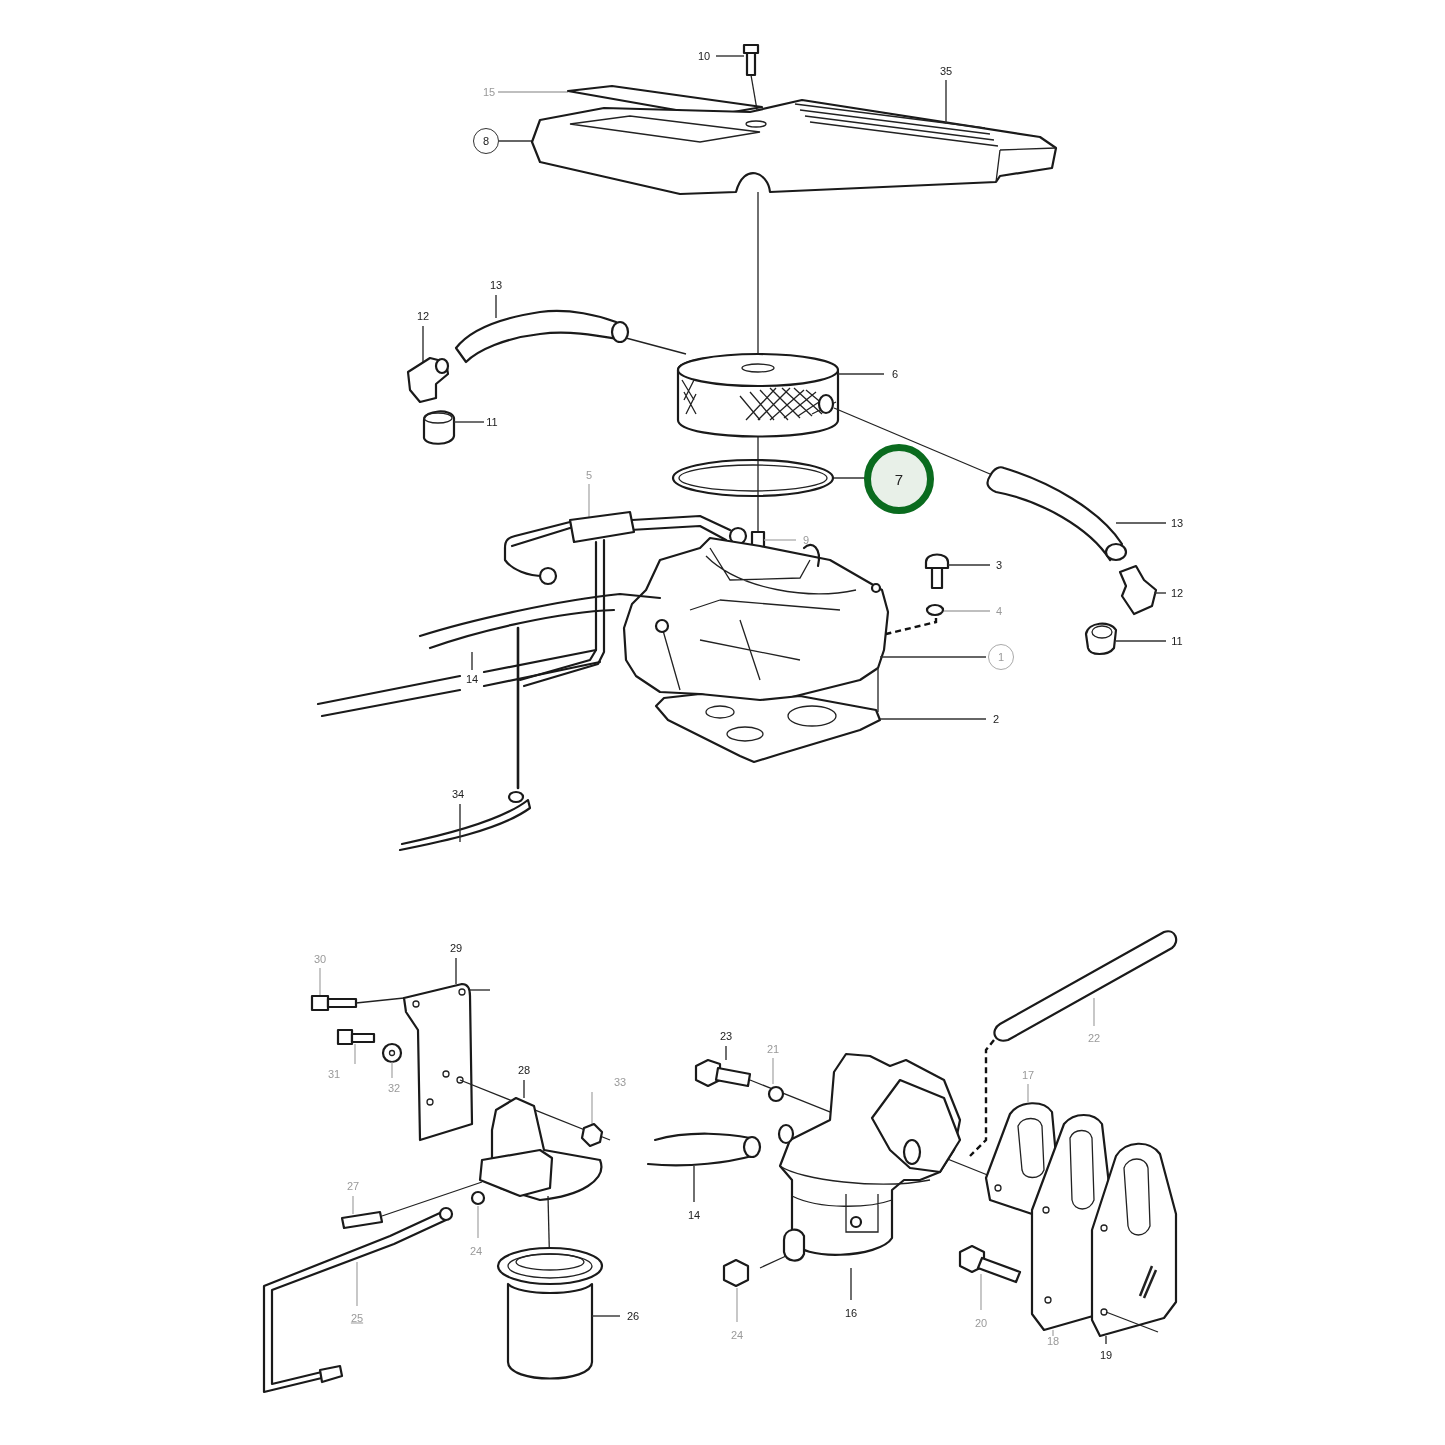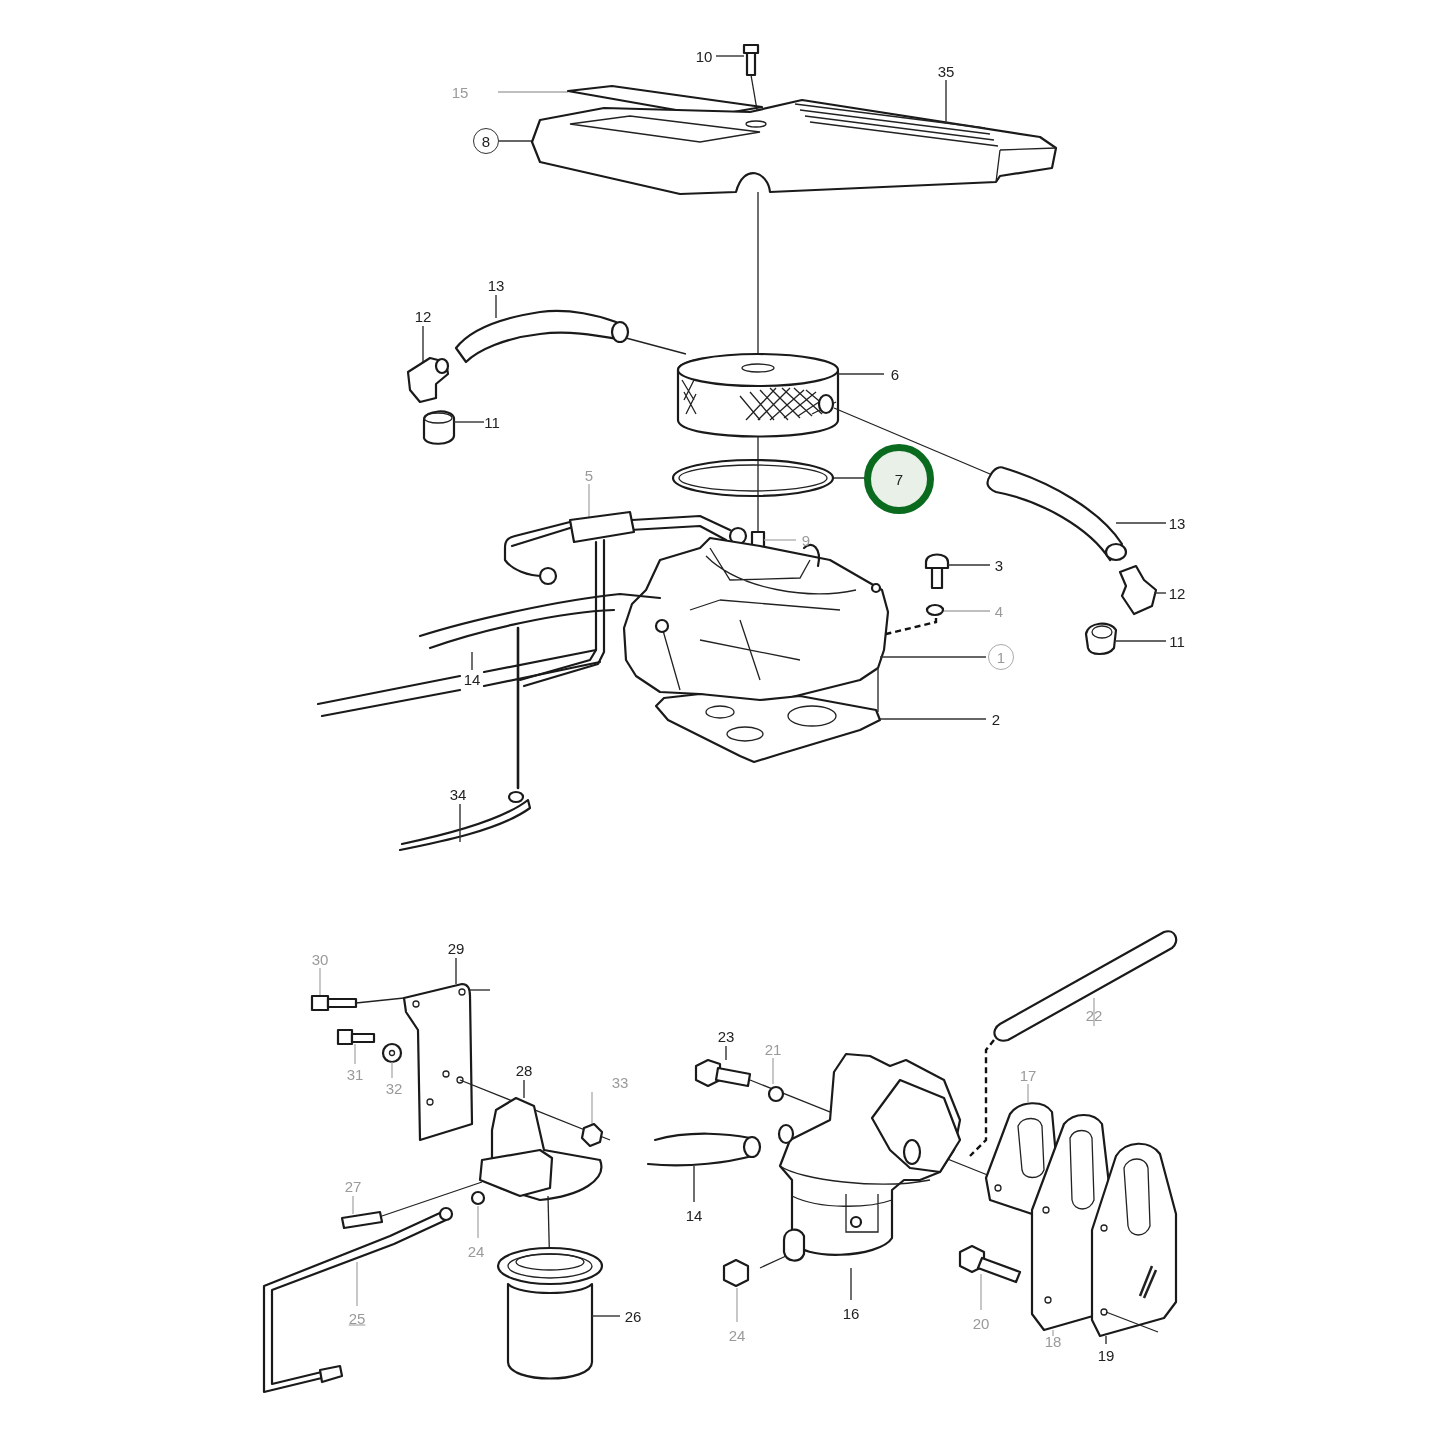--- a/index.html
+++ b/index.html
@@ -5,21 +5,21 @@
   html, body { margin: 0; padding: 0; background: #ffffff; }
   body { width: 1445px; height: 1445px; overflow: hidden; position: relative;
          font-family: "Liberation Sans", sans-serif; }
   #diagram { position: absolute; left: 0; top: 0; width: 1445px; height: 1445px; }
   .ln { fill: none; stroke: #1a1a1a; stroke-width: 2.2; stroke-linecap: round; stroke-linejoin: round; }
   .thin { fill: none; stroke: #222; stroke-width: 1.3; }
   .leader { fill: none; stroke: #333; stroke-width: 1.4; }
   .faint { fill: none; stroke: #aaa; stroke-width: 1.3; }
   .dash { fill: none; stroke: #111; stroke-width: 2.4; stroke-dasharray: 6 4; }
   .part { fill: #fff; stroke: #1a1a1a; stroke-width: 2.2; stroke-linejoin: round; }
-  .lbl { position: absolute; font-family: "Liberation Sans", sans-serif; font-size: 15px;
+  .lbl { position: absolute; font-family: "Liberation Sans", sans-serif; font-size: 11px;
          color: #222; line-height: 1; transform: translate(-50%, -50%); white-space: nowrap; }
   .lbl.faint-lbl { color: #9a9a9a; }
   .lbl.circled { width: 26px; height: 26px; border: 1.6px solid #333; border-radius: 50%;
                  display: flex; align-items: center; justify-content: center; box-sizing: border-box; }
   .lbl.circled.faint-lbl { border-color: #aaa; }
   .highlight { position: absolute; width: 70px; height: 70px; border-radius: 50%;
                box-sizing: border-box; transform: translate(-50%, -50%);
                display: flex; align-items: center; justify-content: center;
                font-size: 15px; color: #222; }
 </style>
@@ -301,45 +301,45 @@
     <path class="part" d="M960 1252 L972 1246 L984 1252 L984 1266 L972 1272 L960 1266 Z"></path>
     <path class="part" d="M982 1258 L1020 1272 L1016 1282 L978 1268 Z"></path>
     <line class="faint" x1="981" y1="1274" x2="981" y2="1310"></line>
   </g>
 </svg>
 
 <div class="highlight" id="hl" style="left: 899px; top: 479px; border: 7px solid rgb(10, 107, 30); background: rgb(232, 240, 232);">7</div>
 
 <div id="labels">
     <div class="lbl" style="left: 704px; top: 56px;">10</div>
-    <div class="lbl faint-lbl" style="left: 460px; top: 92px; text-align: right;">15</div>
+    <div class="lbl faint-lbl" style="left: 489px; top: 92px; text-align: right;">15</div>
     <div class="lbl" style="left: 946px; top: 71px;">35</div>
     <div class="lbl circled" style="left: 486px; top: 141px;">8</div>
     <div class="lbl" style="left: 496px; top: 285px;">13</div>
     <div class="lbl" style="left: 423px; top: 316px;">12</div>
     <div class="lbl" style="left: 895px; top: 374px;">6</div>
     <div class="lbl" style="left: 492px; top: 422px;">11</div>
     <div class="lbl faint-lbl" style="left: 589px; top: 475px;">5</div>
     <div class="lbl" style="left: 1177px; top: 523px;">13</div>
     <div class="lbl faint-lbl" style="left: 806px; top: 540px;">9</div>
     <div class="lbl" style="left: 999px; top: 565px;">3</div>
     <div class="lbl" style="left: 1177px; top: 593px;">12</div>
     <div class="lbl faint-lbl" style="left: 999px; top: 611px;">4</div>
     <div class="lbl" style="left: 1177px; top: 641px;">11</div>
     <div class="lbl circled faint-lbl" style="left: 1001px; top: 657px;">1</div>
     <div class="lbl" style="left: 472px; top: 679px;">14</div>
     <div class="lbl" style="left: 996px; top: 719px;">2</div>
     <div class="lbl" style="left: 458px; top: 794px; text-align: right;">34</div>
     <div class="lbl" style="left: 456px; top: 948px;">29</div>
     <div class="lbl faint-lbl" style="left: 320px; top: 959px;">30</div>
-    <div class="lbl faint-lbl" style="left: 355px; top: 1074px;">31</div>
+    <div class="lbl faint-lbl" style="left: 334px; top: 1074px;">31</div>
     <div class="lbl faint-lbl" style="left: 394px; top: 1088px;">32</div>
     <div class="lbl" style="left: 726px; top: 1036px;">23</div>
     <div class="lbl faint-lbl" style="left: 773px; top: 1049px;">21</div>
-    <div class="lbl faint-lbl" style="left: 1094px; top: 1015px;">22</div>
+    <div class="lbl faint-lbl" style="left: 1094px; top: 1038px;">22</div>
     <div class="lbl" style="left: 524px; top: 1070px;">28</div>
     <div class="lbl faint-lbl" style="left: 592px; top: 1082px; margin-left: 28px;">33</div>
     <div class="lbl faint-lbl" style="left: 1028px; top: 1075px;">17</div>
     <div class="lbl faint-lbl" style="left: 353px; top: 1186px;">27</div>
     <div class="lbl" style="left: 694px; top: 1215px;">14</div>
     <div class="lbl faint-lbl" style="left: 476px; top: 1251px;">24</div>
     <div class="lbl" style="left: 633px; top: 1316px;">26</div>
     <div class="lbl faint-lbl" style="left: 357px; top: 1318px; text-decoration: underline;">25</div>
     <div class="lbl" style="left: 851px; top: 1313px;">16</div>
     <div class="lbl faint-lbl" style="left: 981px; top: 1323px;">20</div>

